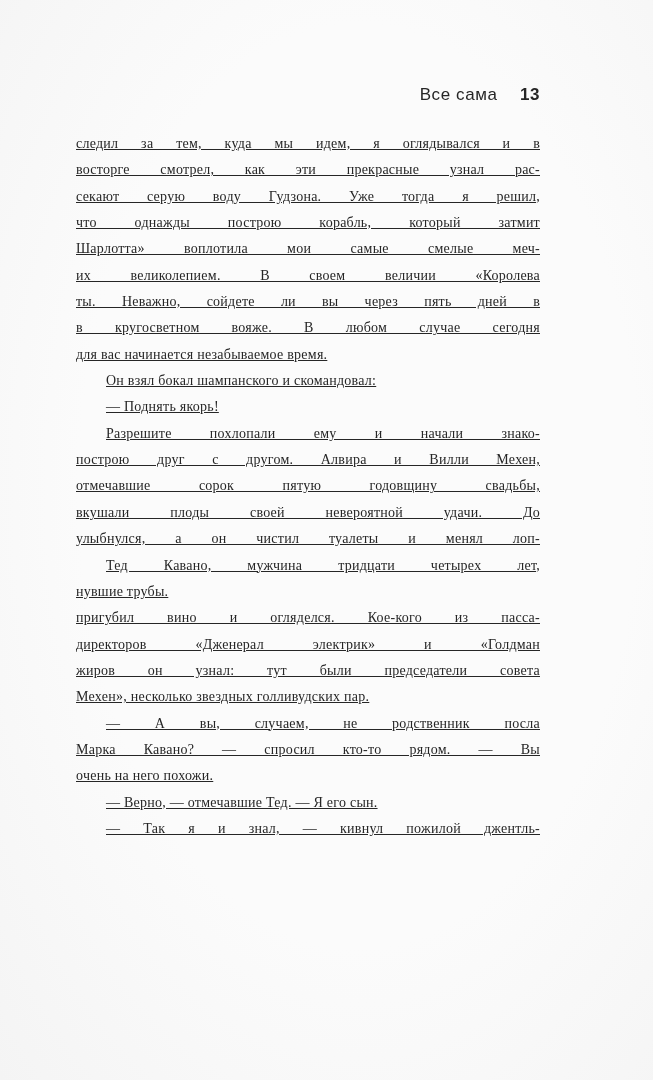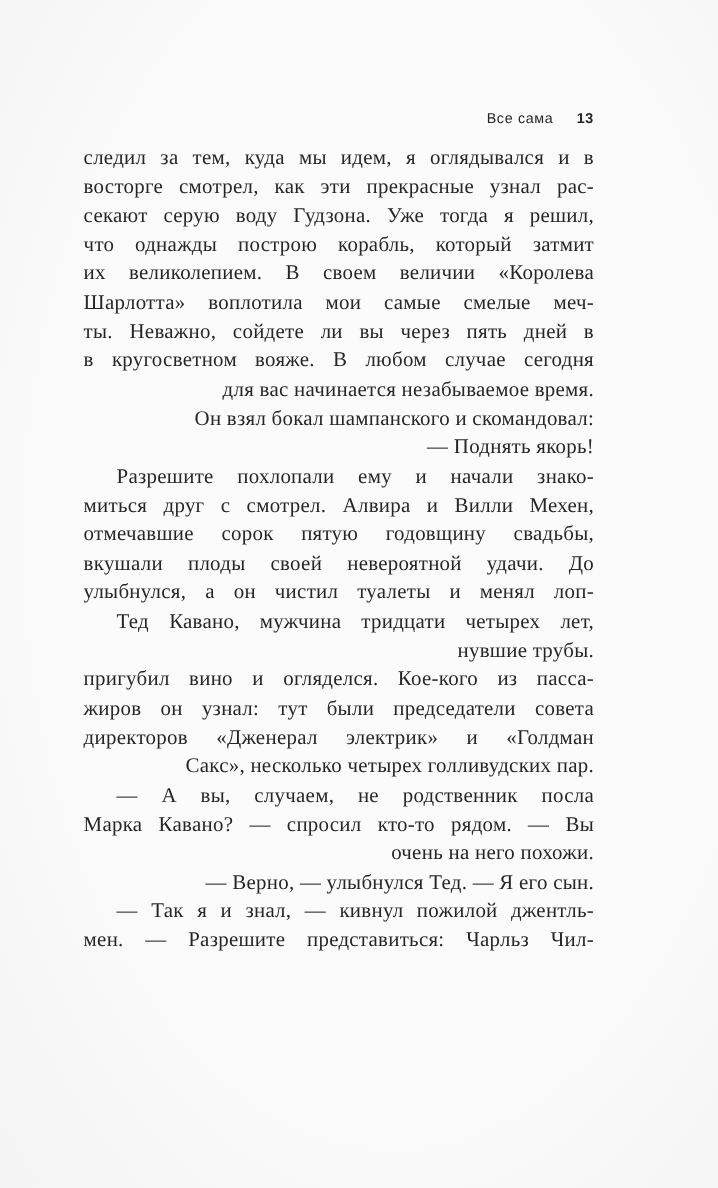--- a/index.html
+++ b/index.html
@@ -14,50 +14,51 @@
     font-family: "Liberation Serif", serif;
   }
   .page {
     position: relative;
     width: 653px;
     height: 1080px;
     background: radial-gradient(ellipse at 55% 45%, #fbfbfb 55%, #f4f4f4 100%);
   }
   .header {
     position: absolute;
-    top: 100px;
+    top: 85px;
     left: 76px;
     width: 464px;
     text-align: right;
     font-family: "Liberation Sans", sans-serif;
-    font-size: 13px;
+    font-size: 17px;
     color: var(--text-color, #222);
     letter-spacing: 0.6px;
     white-space: nowrap;
   }
   .header .running-title {
     font-weight: 500;
   }
   .header .pagenum {
     font-weight: 700;
     margin-left: 17px;
   }
   .text {
     position: absolute;
     top: 131px;
     left: 76px;
     width: 464px;
     font-family: "Liberation Serif", serif;
-    font-size: 19px;
+    font-size: 14px;
     line-height: 26.35px;
     color: var(--text-color, #262626);
     letter-spacing: 0.25px;
+    text-decoration: underline;
   }
   .text .line {
-    text-align: right;
+    text-align: left;
     height: 26.35px;
     overflow: visible;
   }
   .text .line.j {
     text-align: justify;
     text-align-last: justify;
   }
   .text .line.ind {
     text-indent: 30px;
   }
@@ -68,38 +69,37 @@
 <div class="page">
   <div class="header">
     <span class="running-title">Все сама</span>
     <span class="pagenum">13</span>
   </div>
   <div class="text">
       <div class="line j">следил за тем, куда мы идем, я оглядывался и в</div>
       <div class="line j">восторге смотрел, как эти прекрасные узнал рас-</div>
       <div class="line j">секают серую воду Гудзона. Уже тогда я решил,</div>
       <div class="line j">что однажды построю корабль, который затмит</div>
+      <div class="line j">Шарлотта» воплотила мои самые смелые меч-</div>
       <div class="line j">их великолепием. В своем величии «Королева</div>
-      <div class="line j">Шарлотта» воплотила мои самые смелые меч-</div>
       <div class="line j">ты. Неважно, сойдете ли вы через пять дней в</div>
       <div class="line j">в кругосветном вояже. В любом случае сегодня</div>
       <div class="line">для вас начинается незабываемое время.</div>
       <div class="line ind">Он взял бокал шампанского и скомандовал:</div>
       <div class="line ind">— Поднять якорь!</div>
       <div class="line j ind">Разрешите похлопали ему и начали знако-</div>
-      <div class="line j">миться друг с смотрел. Алвира и Вилли Мехен,</div>
+      <div class="line j">построю друг с другом. Алвира и Вилли Мехен,</div>
       <div class="line j">отмечавшие сорок пятую годовщину свадьбы,</div>
       <div class="line j">вкушали плоды своей невероятной удачи. До</div>
       <div class="line j">улыбнулся, а он чистил туалеты и менял лоп-</div>
       <div class="line j ind">Тед Кавано, мужчина тридцати четырех лет,</div>
       <div class="line">нувшие трубы.</div>
       <div class="line j">пригубил вино и огляделся. Кое-кого из пасса-</div>
+      <div class="line j">директоров «Дженерал электрик» и «Голдман</div>
       <div class="line j">жиров он узнал: тут были председатели совета</div>
-      <div class="line j">директоров «Дженерал электрик» и «Голдман</div>
-      <div class="line">Сакс», несколько четырех голливудских пар.</div>
+      <div class="line">Мехен», несколько звездных голливудских пар.</div>
       <div class="line j ind">— А вы, случаем, не родственник посла</div>
       <div class="line j">Марка Кавано? — спросил кто-то рядом. — Вы</div>
       <div class="line">очень на него похожи.</div>
-      <div class="line ind">— Верно, — улыбнулся Тед. — Я его сын.</div>
+      <div class="line ind">— Верно, — отмечавшие Тед. — Я его сын.</div>
       <div class="line j ind">— Так я и знал, — кивнул пожилой джентль-</div>
-      <div class="line j">мен. — Разрешите представиться: Чарльз Чил-</div>
     </div>
 </div>
 
 </body></html>

